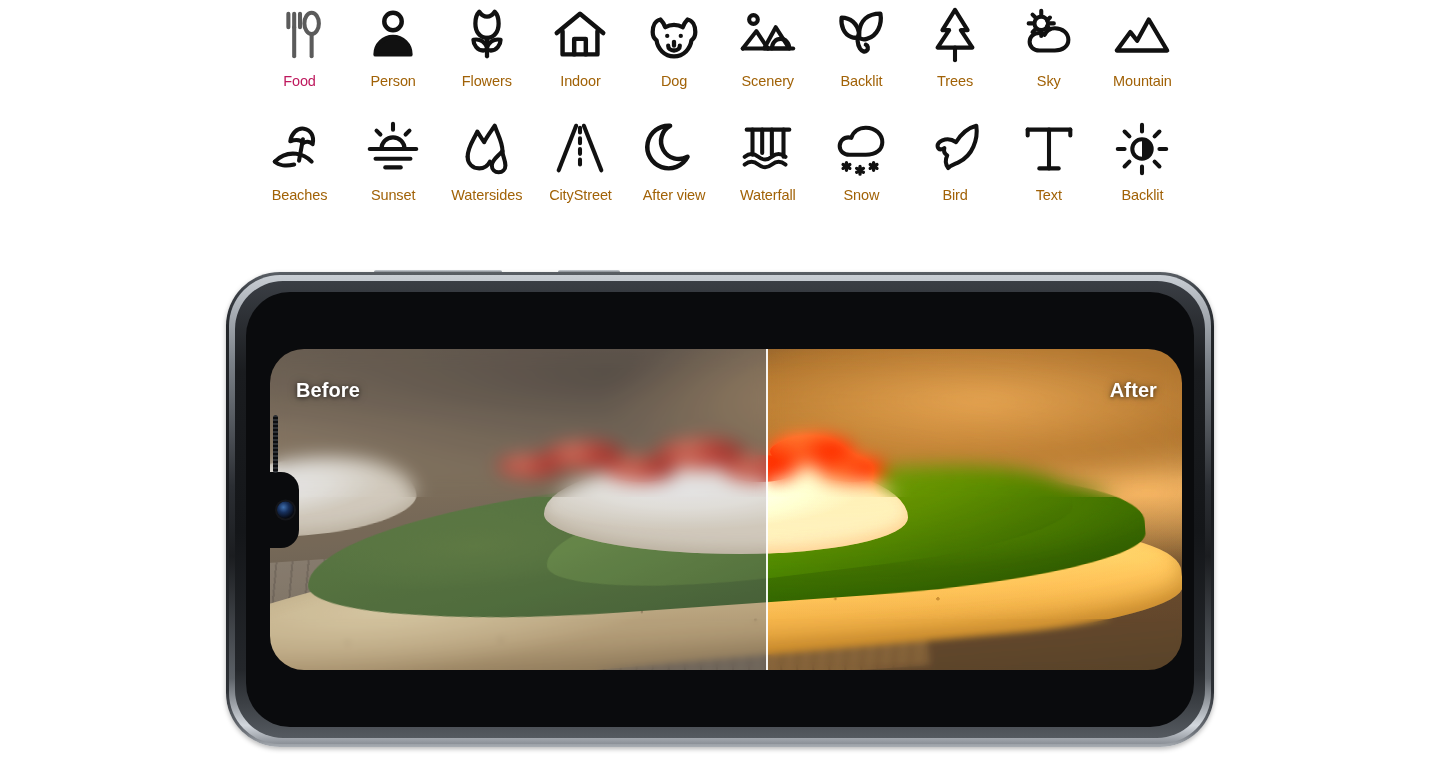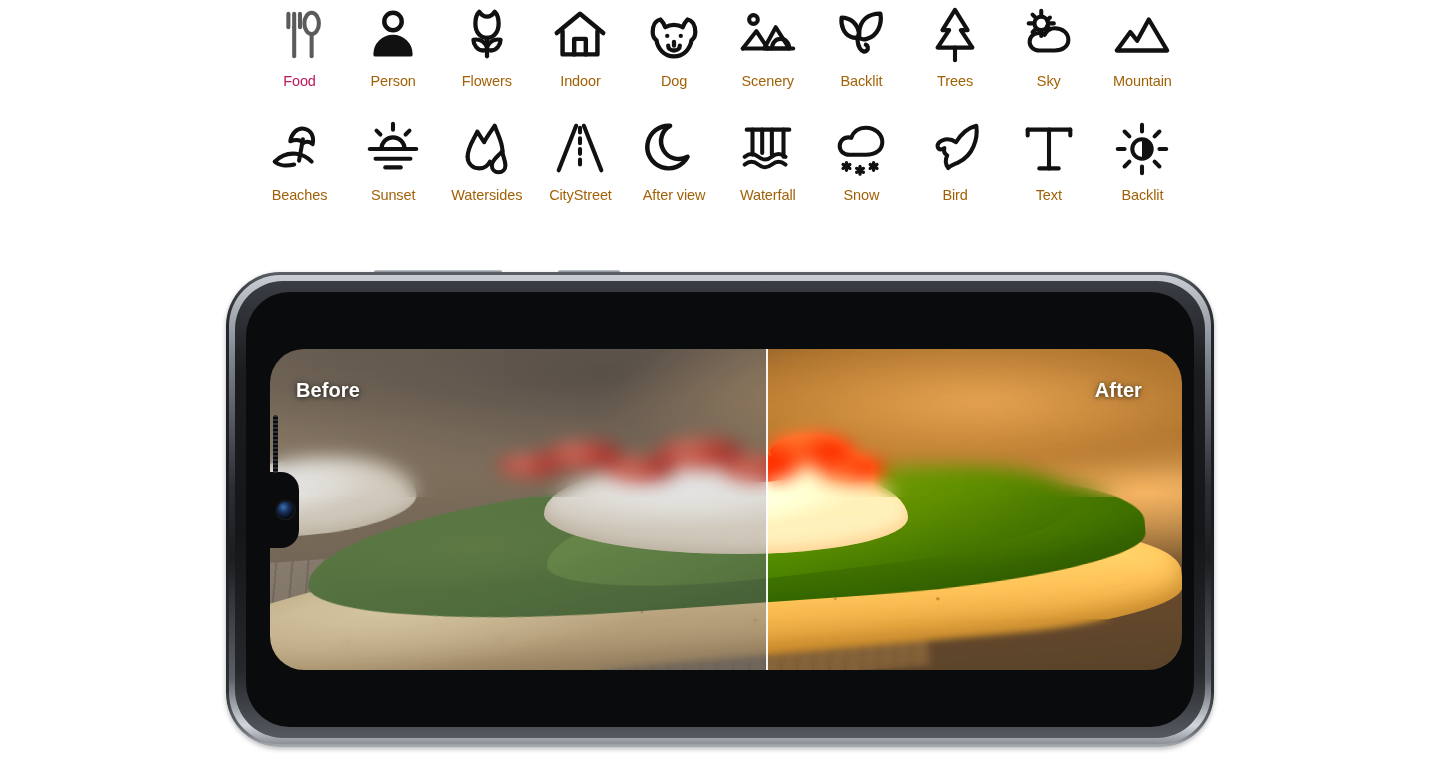--- a/index.html
+++ b/index.html
@@ -308,21 +308,21 @@
     top: 30px;
     z-index: 7;
     color: #ffffff;
     font-size: 20px;
     font-weight: 700;
     letter-spacing: 0.1px;
     text-shadow: 0 1px 4px rgba(0,0,0,0.55), 0 0 10px rgba(0,0,0,0.35);
     white-space: nowrap;
   }
   #caption-before { left: 26px; }
-  #caption-after  { right: 40px; }
+  #caption-after  { right: 25px; }
 
   
   #camera-notch {
     position: absolute;
     left: -1px;
     top: 50%;
     transform: translateY(-50%);
     width: 30px;
     height: 76px;
     background: #0a0b0d;

